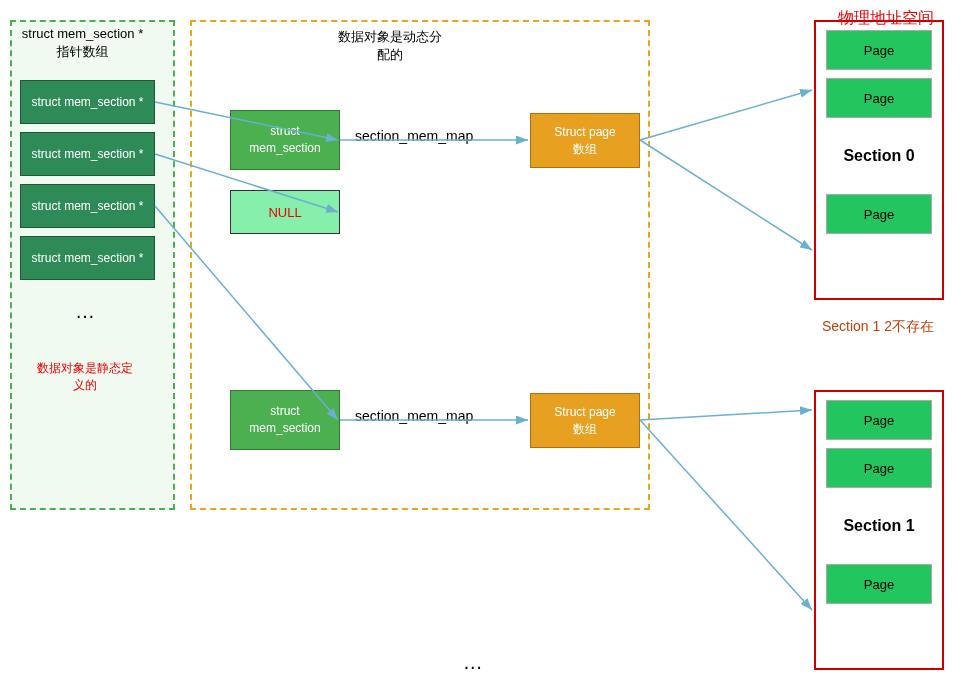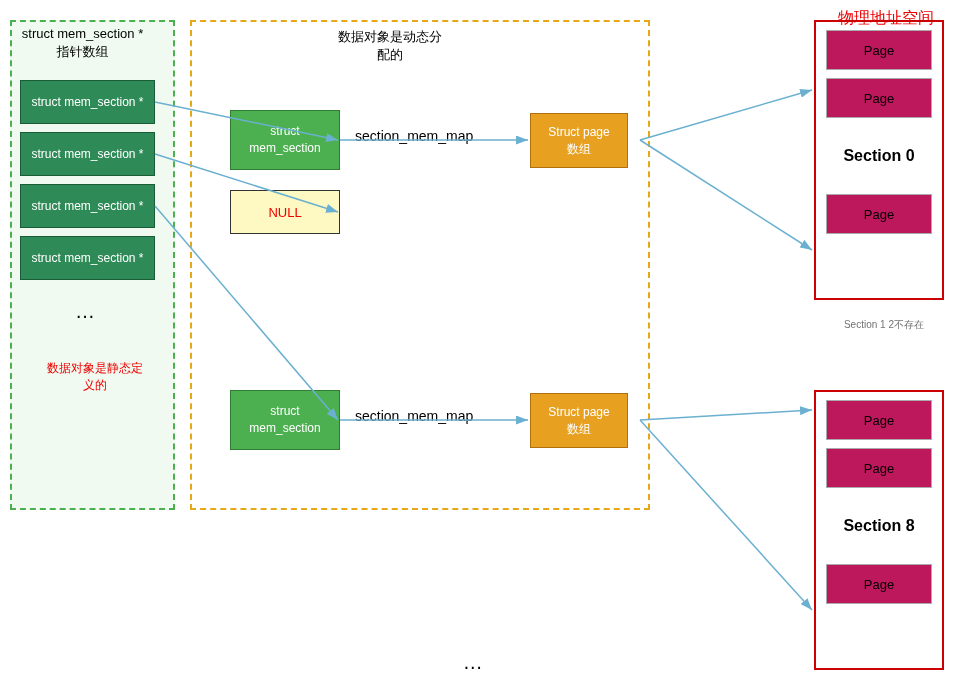--- a/index.html
+++ b/index.html
@@ -75,21 +75,21 @@
       top: 300px;
       left: 75px;
       font-size: 20px;
       color: #000;
       letter-spacing: 2px;
     }
 
     .left-bottom-label {
       position: absolute;
       top: 360px;
-      left: 25px;
+      left: 15px;
       width: 140px;
       text-align: center;
       font-size: 12px;
       color: #e00;
       line-height: 1.4;
     }
 
     
     .mid-dashed-box {
       position: absolute;
@@ -131,33 +131,33 @@
     .struct-box-1 { top: 110px; left: 230px; }
     .struct-box-2 { top: 390px; left: 230px; }
 
     
     .null-box {
       position: absolute;
       top: 190px;
       left: 230px;
       width: 110px;
       height: 44px;
-      background: #fef9c3;
+      background: #86efac;
       border: 1px solid #333;
       display: flex;
       align-items: center;
       justify-content: center;
       font-size: 13px;
       color: #e00;
     }
 
     
     .page-array-box {
       position: absolute;
-      width: 98px;
+      width: 110px;
       height: 55px;
       background: #e8a020;
       border: 1px solid #b07010;
       display: flex;
       align-items: center;
       justify-content: center;
       text-align: center;
       color: #fff;
       font-size: 12px;
       line-height: 1.4;
@@ -183,21 +183,21 @@
       border: 2px solid #c00;
       background: transparent;
     }
 
     .phys-section-0 { top: 20px; right: 20px; height: 280px; }
     .phys-section-3 { top: 390px; right: 20px; height: 280px; }
 
     .page-box {
       margin: 8px 10px;
       height: 40px;
-      background: #be185d;
+      background: #22c55e;
       border: 1px solid #aaa;
       display: flex;
       align-items: center;
       justify-content: center;
       font-size: 13px;
       color: #000;
     }
 
     .section-label-inside {
       display: flex;
@@ -205,23 +205,23 @@
       justify-content: center;
       height: 60px;
       font-size: 16px;
       font-weight: bold;
       color: #000;
     }
 
     .section-12-label {
       position: absolute;
       top: 318px;
-      right: 40px;
-      font-size: 10px;
-      color: #737373;
+      right: 30px;
+      font-size: 14px;
+      color: #c2410c;
     }
 
     .bottom-dots {
       position: absolute;
       bottom: 20px;
       left: 48%;
       font-size: 20px;
       color: #000;
       letter-spacing: 2px;
     }
@@ -287,21 +287,21 @@
     <div class="page-box">Page</div>
     <div class="section-label-inside">Section 0</div>
     <div class="page-box">Page</div>
   </div>
 
   <div class="section-12-label">Section 1 2不存在</div>
 
   <div class="phys-section phys-section-3">
     <div class="page-box">Page</div>
     <div class="page-box">Page</div>
-    <div class="section-label-inside">Section 8</div>
+    <div class="section-label-inside">Section 1</div>
     <div class="page-box">Page</div>
   </div>
 
   <div class="bottom-dots">…</div>
 
   <svg class="arrows-svg" xmlns="http://www.w3.org/2000/svg">
     <defs>
       <marker id="arrowhead" markerWidth="8" markerHeight="6" refX="8" refY="3" orient="auto">
         <polygon points="0 0, 8 3, 0 6" fill="#6bb0d0"></polygon>
       </marker>

